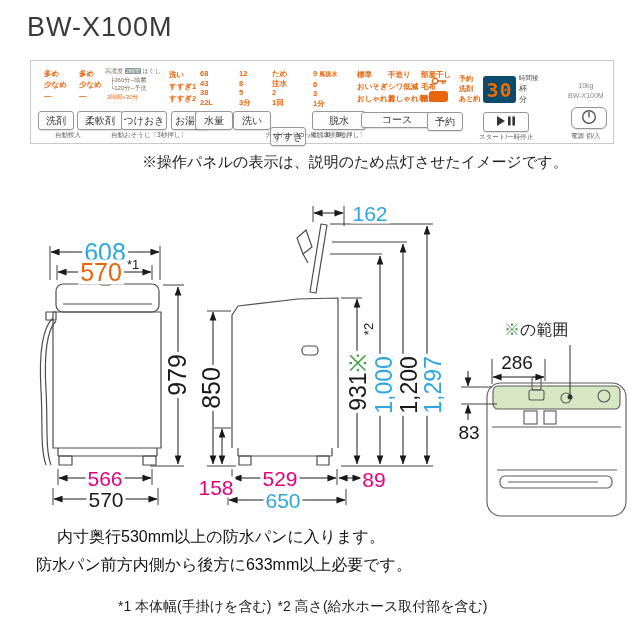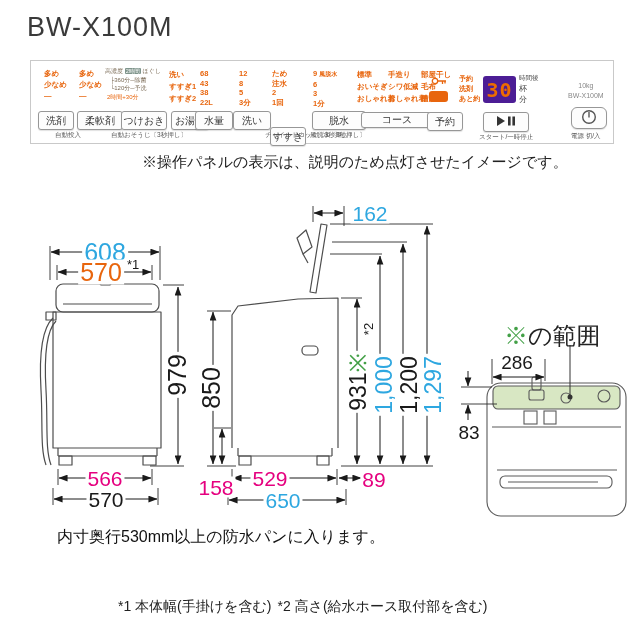--- a/index.html
+++ b/index.html
@@ -11,36 +11,36 @@
   #panel{left:30px;top:60px;width:582px;height:82px;border:1px solid #c9c9c9;background:#fff}
   .plab{position:absolute;color:#e8650d;font-weight:700;font-size:7.5px;line-height:11px;white-space:nowrap}
   .rows4{line-height:9.5px}
   .rows3c{line-height:12px;font-size:7.5px}
   .pbtn{position:absolute;height:19px;background:#fdfdfd;border:1px solid #979797;border-radius:3px;
         color:#333;font-size:10px;display:flex;align-items:center;justify-content:center;
         box-sizing:border-box;box-shadow:0 1px 1px rgba(0,0,0,.12);cursor:pointer;white-space:nowrap}
   .pcap{position:absolute;font-size:6.5px;color:#555;white-space:nowrap}
   .tree{position:absolute;font-size:6px;line-height:8.5px;color:#7a6a55;white-space:nowrap}
   .tbox{background:#7e948b;color:#fff;font-size:5.5px;padding:0 1px;border-radius:1px}
-  .disp{position:absolute;background:#4c1d95;border-radius:3px;display:flex;align-items:center;justify-content:center;
+  .disp{position:absolute;background:#0c4a6e;border-radius:3px;display:flex;align-items:center;justify-content:center;
         color:#ed6c00;font-weight:700;font-size:20px;font-family:"DejaVu Sans Mono",monospace;letter-spacing:1px}
   .lamp{position:absolute;background:#e8650d;border-radius:3px}
   .units{position:absolute;line-height:11px;font-size:8px;color:#444;white-space:nowrap}
   .gray{color:#888;font-weight:400}
   
   .dim{position:absolute;background:#fff;padding:0 2px;font-size:21px;line-height:1;white-space:nowrap;
        transform:translate(-50%,-50%)}
   .rot{transform:translate(-50%,-50%) rotate(-90deg)}
   .big{font-size:25px}.mid{font-size:23px}.sm{font-size:19px}
   .nobg{background:transparent}
   .blue{color:#2ea7e0}.orange{color:#e8650d}.pink{color:#e5007f}.green{color:#43a047}.blk{color:#1a1a1a}
   .fn{position:absolute;font-size:13px;color:#1a1a1a;line-height:1}
   .note{left:142px;top:153px;font-size:15px;color:#222}
   .heading{font-size:16px;color:#222}
-  .range{font-size:24px;color:#222;font-weight:400}
+  .range{font-size:16px;color:#222;font-weight:400}
   .foot{font-size:16px;color:#111;white-space:nowrap}
   .fnotes{left:118px;top:598px;font-size:14px;color:#222;display:flex;gap:6px;white-space:nowrap}
   svg{position:absolute;left:0;top:0}
 </style>
 </head>
 <body>
 
 <div id="stage">
 
   <div class="abs title">BW-X100M</div>
@@ -269,32 +269,33 @@
   <span class="dim big blue" style="left:105px;top:252px">608</span>
   <span class="dim big orange" style="left:101px;top:272px">570</span>
   <span class="fn" style="left:127px;top:258px">*1</span>
   <span class="dim big rot blk" style="left:177px;top:375px">979</span>
   <span class="dim pink" style="left:105px;top:478px">566</span>
   <span class="dim blk" style="left:106px;top:499px">570</span>
 
   <span class="dim blue" style="left:370px;top:213px">162</span>
   <span class="dim big rot blk" style="left:211px;top:388px">850</span>
   <span class="dim pink" style="left:216px;top:487px">158</span>
-  <span class="dim pink" style="left:270px;top:478px">529</span>
+  <span class="dim pink" style="left:280px;top:478px">529</span>
   <span class="dim pink" style="left:374px;top:479px">89</span>
   <span class="dim blue" style="left:283px;top:500px">650</span>
 
   <span class="dim mid rot" style="left:358px;top:382px"><span class="blk">931</span><span class="green">※</span></span>
   <span class="dim rot nobg" style="left:368px;top:329px;font-size:13px">*2</span>
   <span class="dim mid rot blue" style="left:384px;top:385px">1,000</span>
   <span class="dim mid rot blk" style="left:409px;top:385px">1,200</span>
   <span class="dim mid rot blue" style="left:433px;top:385px">1,297</span>
 
   <span class="abs range" style="left:504px;top:320px"><span class="green">※</span><span>の範囲</span></span>
   <span class="dim sm blk nobg" style="left:517px;top:362px">286</span>
   <span class="dim sm blk nobg" style="left:469px;top:432px">83</span>
 
   <div class="abs foot" style="left:57px;top:527px">内寸奥行530mm以上の防水パンに入ります。</div>
+  <div class="abs foot" style="left:36px;top:555px">防水パン前方内側から後方に633mm以上必要です。</div>
   <div class="abs fnotes">
     <span>*1 本体幅(手掛けを含む)</span>
     <span>*2 高さ(給水ホース取付部を含む)</span>
   </div>
 </div>
 
 </body></html>

